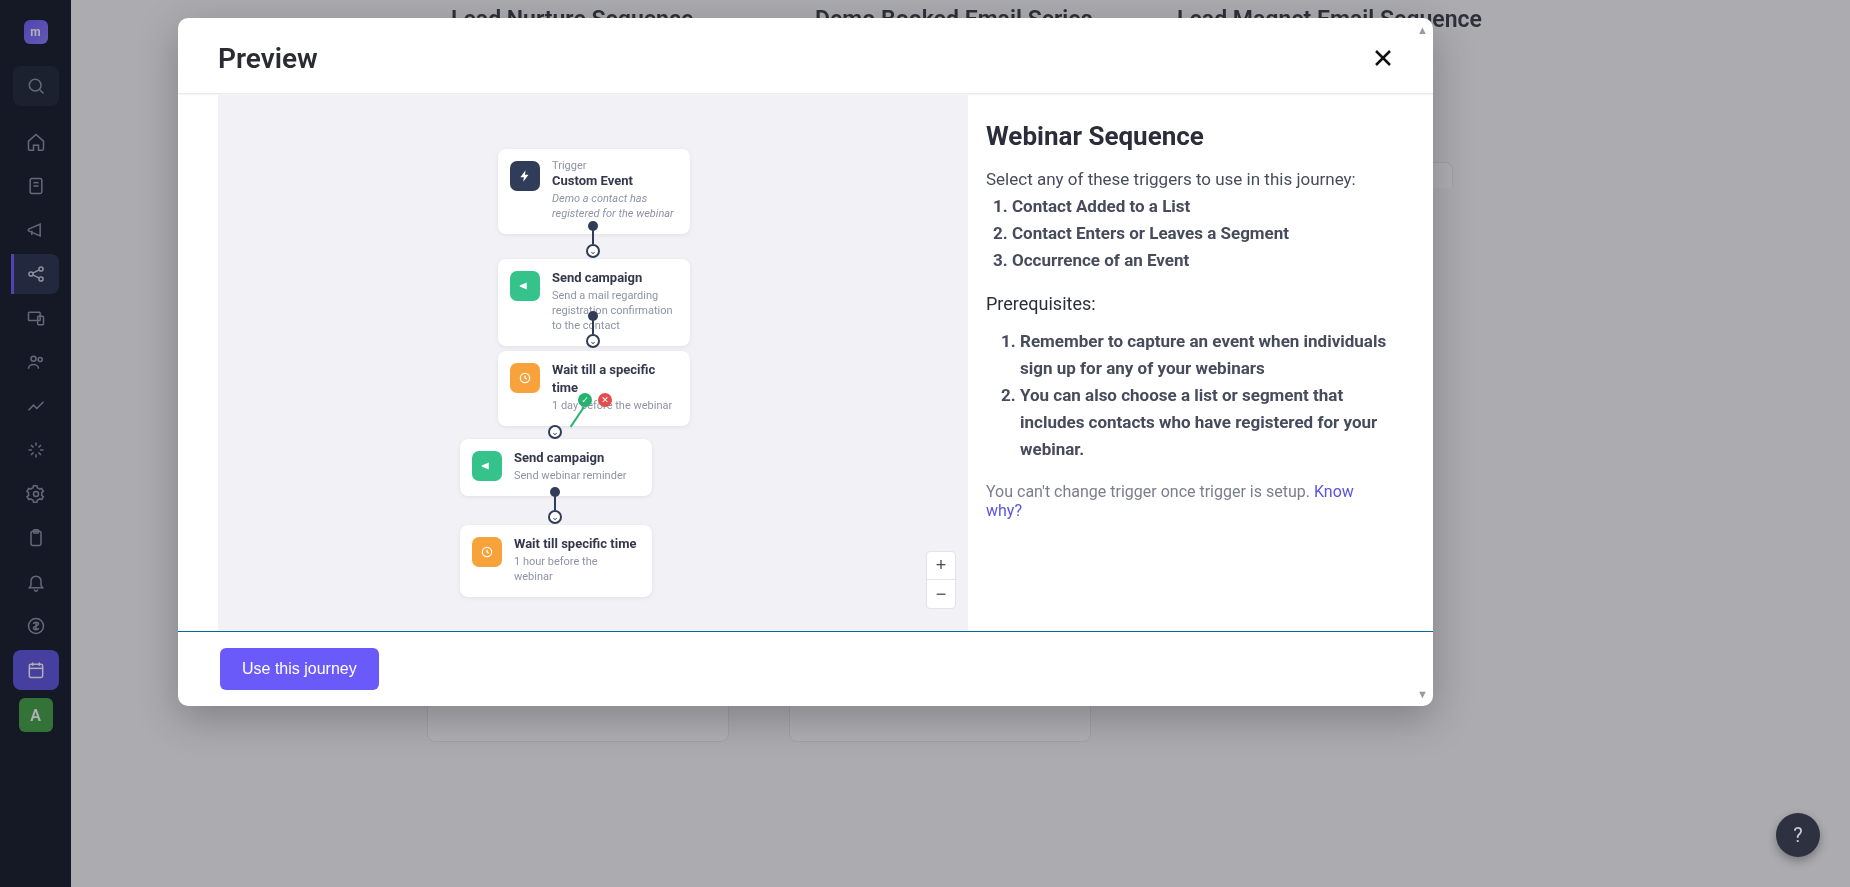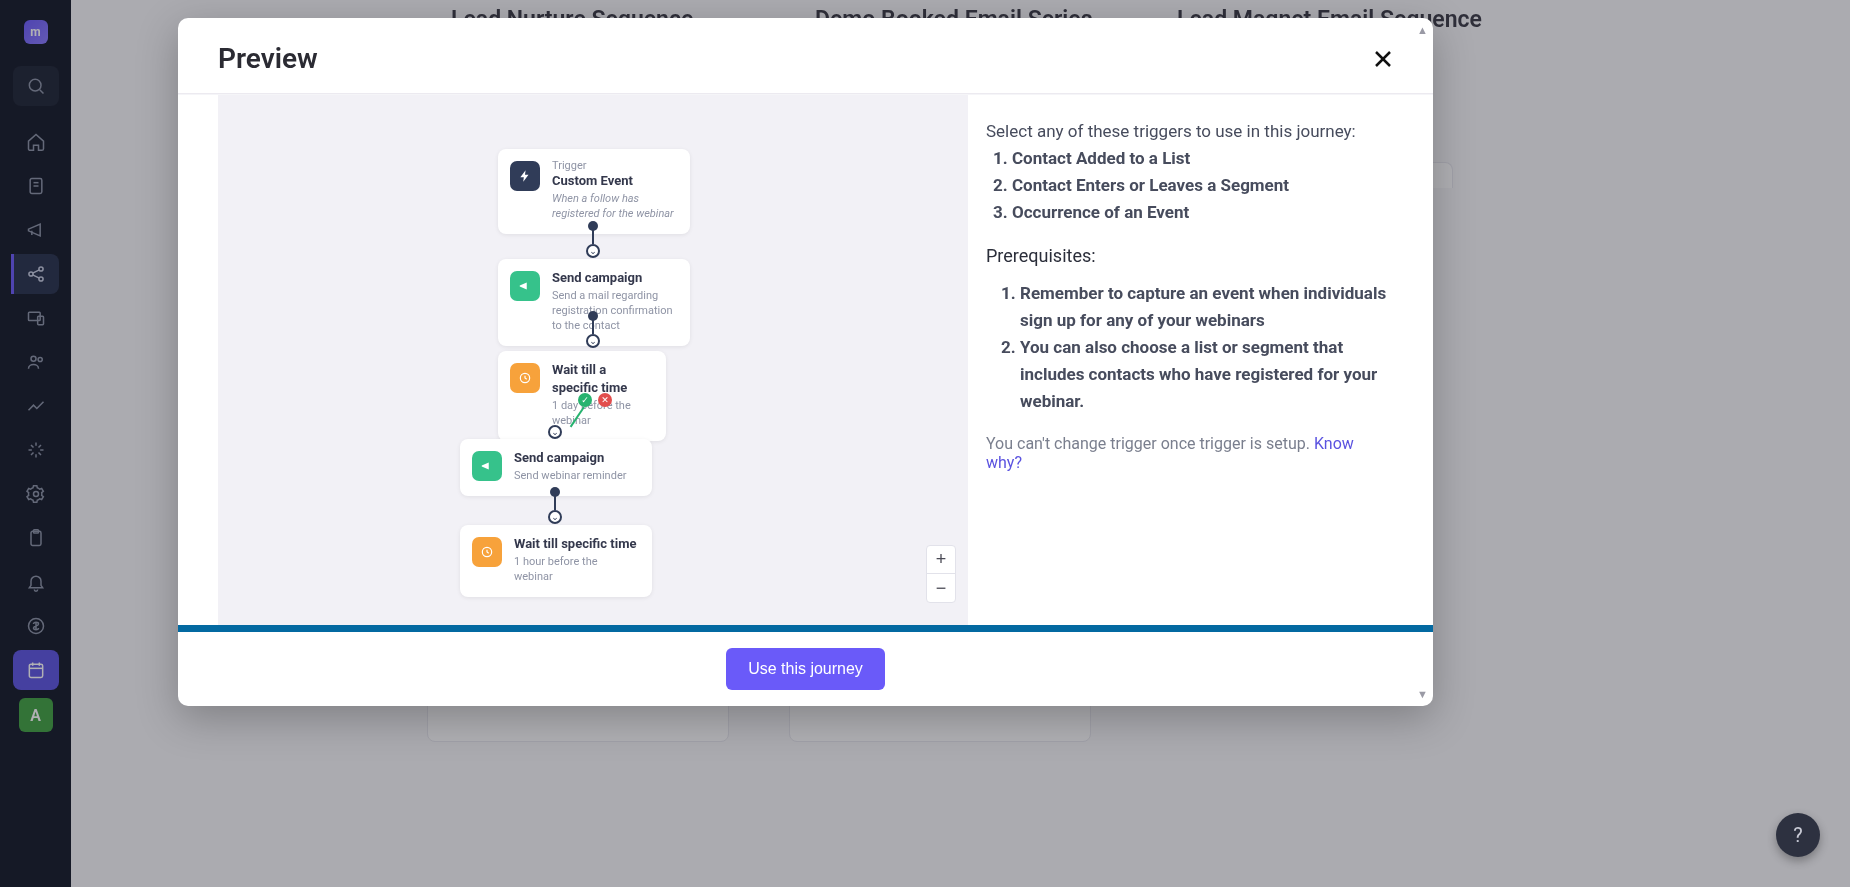--- a/index.html
+++ b/index.html
@@ -97,21 +97,21 @@
     left:178px;top:18px;
     width:1255px;
     height:688px;
     background:#fff;
     border-radius:10px;
     box-shadow:0 12px 40px rgba(0,0,0,0.25);
     display:flex;
     flex-direction:column;
   }
   .modal-header {
-    display:flex;justify-content:space-between;align-items:center;
+    display:flex;justify-content:space-between;align-items:flex-start;
     padding:24px 34px 18px 40px;
     border-bottom:1px solid #eceaf0;
   }
   .modal-title {
     font-size:28px;font-weight:600;color:#2b2b33;
   }
   .modal-close {
     font-size:28px;cursor:pointer;color:#111;
     width:32px;height:32px;display:flex;align-items:center;justify-content:center;
   }
@@ -216,23 +216,23 @@
   .info-panel::-webkit-scrollbar-thumb{background:#c9c9d3;border-radius:5px;}
 
   
   .scroll-arrow {
     position:absolute;right:4px;width:12px;height:12px;
     color:#9a9aa5;font-size:11px;cursor:pointer;
   }
 
   
   .modal-footer {
-    border-top:7px solid #0369a1;
+    border-top:1px solid #0369a1;
     padding:16px 42px;
-    display:flex;justify-content:center;
+    display:flex;justify-content:flex-start;
   }
   .btn-primary {
     background:#6a5af9;color:#fff;border:none;
     padding:12px 22px;border-radius:6px;
     font-size:16px;font-weight:500;cursor:pointer;
   }
 
   
   .help-bubble {
     position:absolute;right:30px;bottom:30px;
@@ -378,21 +378,21 @@
 
         <div class="flow-node" style="left:280px;top:54px;width:192px;">
           <div class="flow-icon ic-dark">
             <svg viewBox="0 0 24 24" width="14" height="14" fill="#fff">
                 <path d="M13 2L4 14h6l-1 8 9-12h-6z"></path>
               </svg>
           </div>
           <div class="flow-text">
             <div class="ft-label">Trigger</div>
             <div class="ft-title">Custom Event</div>
-            <div class="ft-desc">When a follow has registered for the webinar</div>
+            <div class="ft-desc">Demo a contact has registered for the webinar</div>
           </div>
         </div>
         <div class="connector-dot" style="left:375px;top:126px;"></div>
         <div class="connector-line" style="left:375px;top:131px;height:18px;"></div>
         <div class="connector-chev" style="left:375px;top:149px;">⌄</div>
 
         <div class="flow-node" style="left:280px;top:164px;width:192px;">
           <div class="flow-icon ic-green">
             <svg viewBox="0 0 24 24" width="14" height="14" fill="#fff">
                 <path d="M3 11l12-5v12L3 13z"></path>
@@ -400,21 +400,21 @@
           </div>
           <div class="flow-text">
             <div class="ft-title">Send campaign</div>
             <div class="ft-desc" style="font-style:normal;">Send a mail regarding registration confirmation to the contact</div>
           </div>
         </div>
         <div class="connector-dot" style="left:375px;top:216px;"></div>
         <div class="connector-line" style="left:375px;top:221px;height:18px;"></div>
         <div class="connector-chev" style="left:375px;top:239px;">⌄</div>
 
-        <div class="flow-node" style="left:280px;top:256px;width:168px;">
+        <div class="flow-node" style="left:280px;top:256px;width:192px;">
           <div class="flow-icon ic-orange">
             <svg viewBox="0 0 24 24" width="14" height="14" fill="none" stroke="#fff" stroke-width="2">
                 <circle cx="12" cy="12" r="8"></circle>
                 <path d="M12 8v4l3 2"></path>
               </svg>
           </div>
           <div class="flow-text">
             <div class="ft-title">Wait till a specific time</div>
             <div class="ft-desc" style="font-style:normal;">1 day before the webinar</div>
           </div>
@@ -455,20 +455,21 @@
         </div>
 
         <div class="zoom-controls">
           <button>+</button>
           <button>−</button>
         </div>
       </div>
     </div>
 
     <div class="info-panel">
+      <h2>Webinar Sequence</h2>
       <div class="trig-intro">Select any of these triggers to use in this journey:</div>
       <ol>
         <li>Contact Added to a List</li>
         <li>Contact Enters or Leaves a Segment</li>
         <li>Occurrence of an Event</li>
       </ol>
       <h3>Prerequisites:</h3>
       <ol style="padding-left:34px;">
         <li>Remember to capture an event when individuals sign up for any of your webinars</li>
         <li>You can also choose a list or segment that includes contacts who have registered for your webinar.</li>

